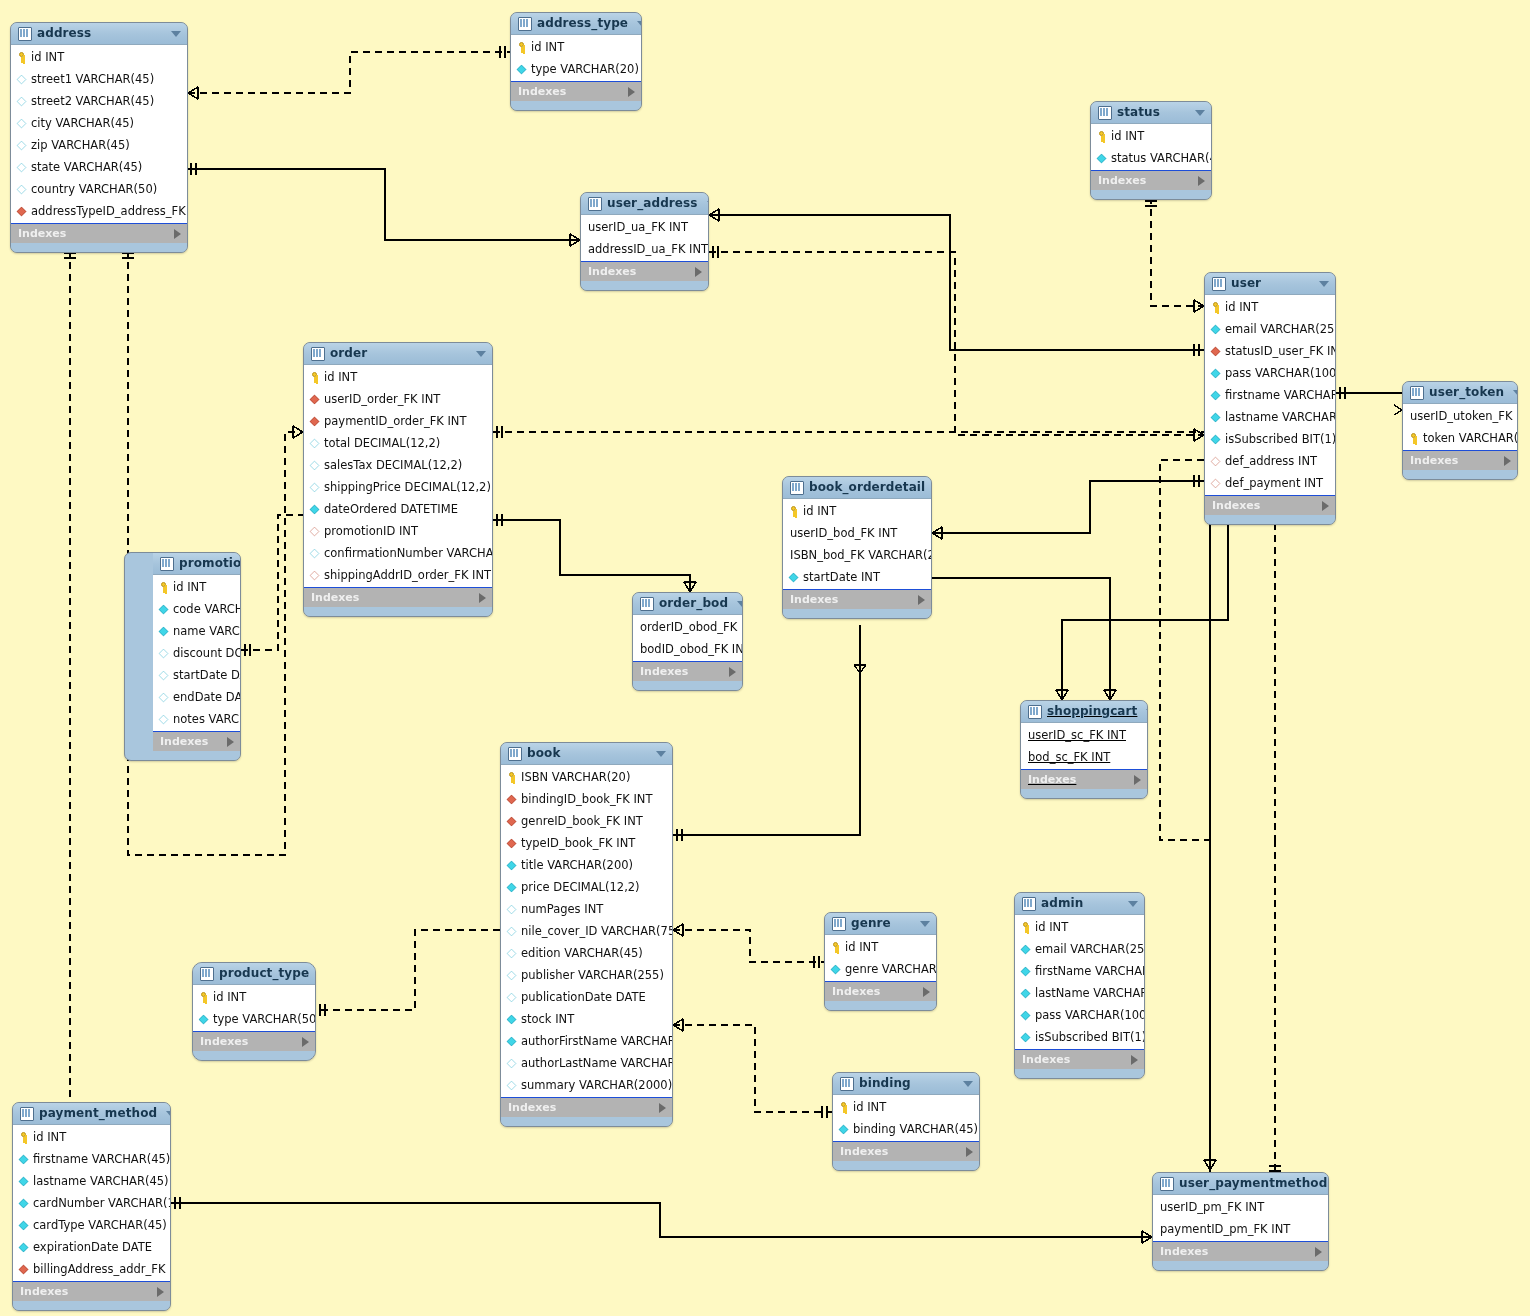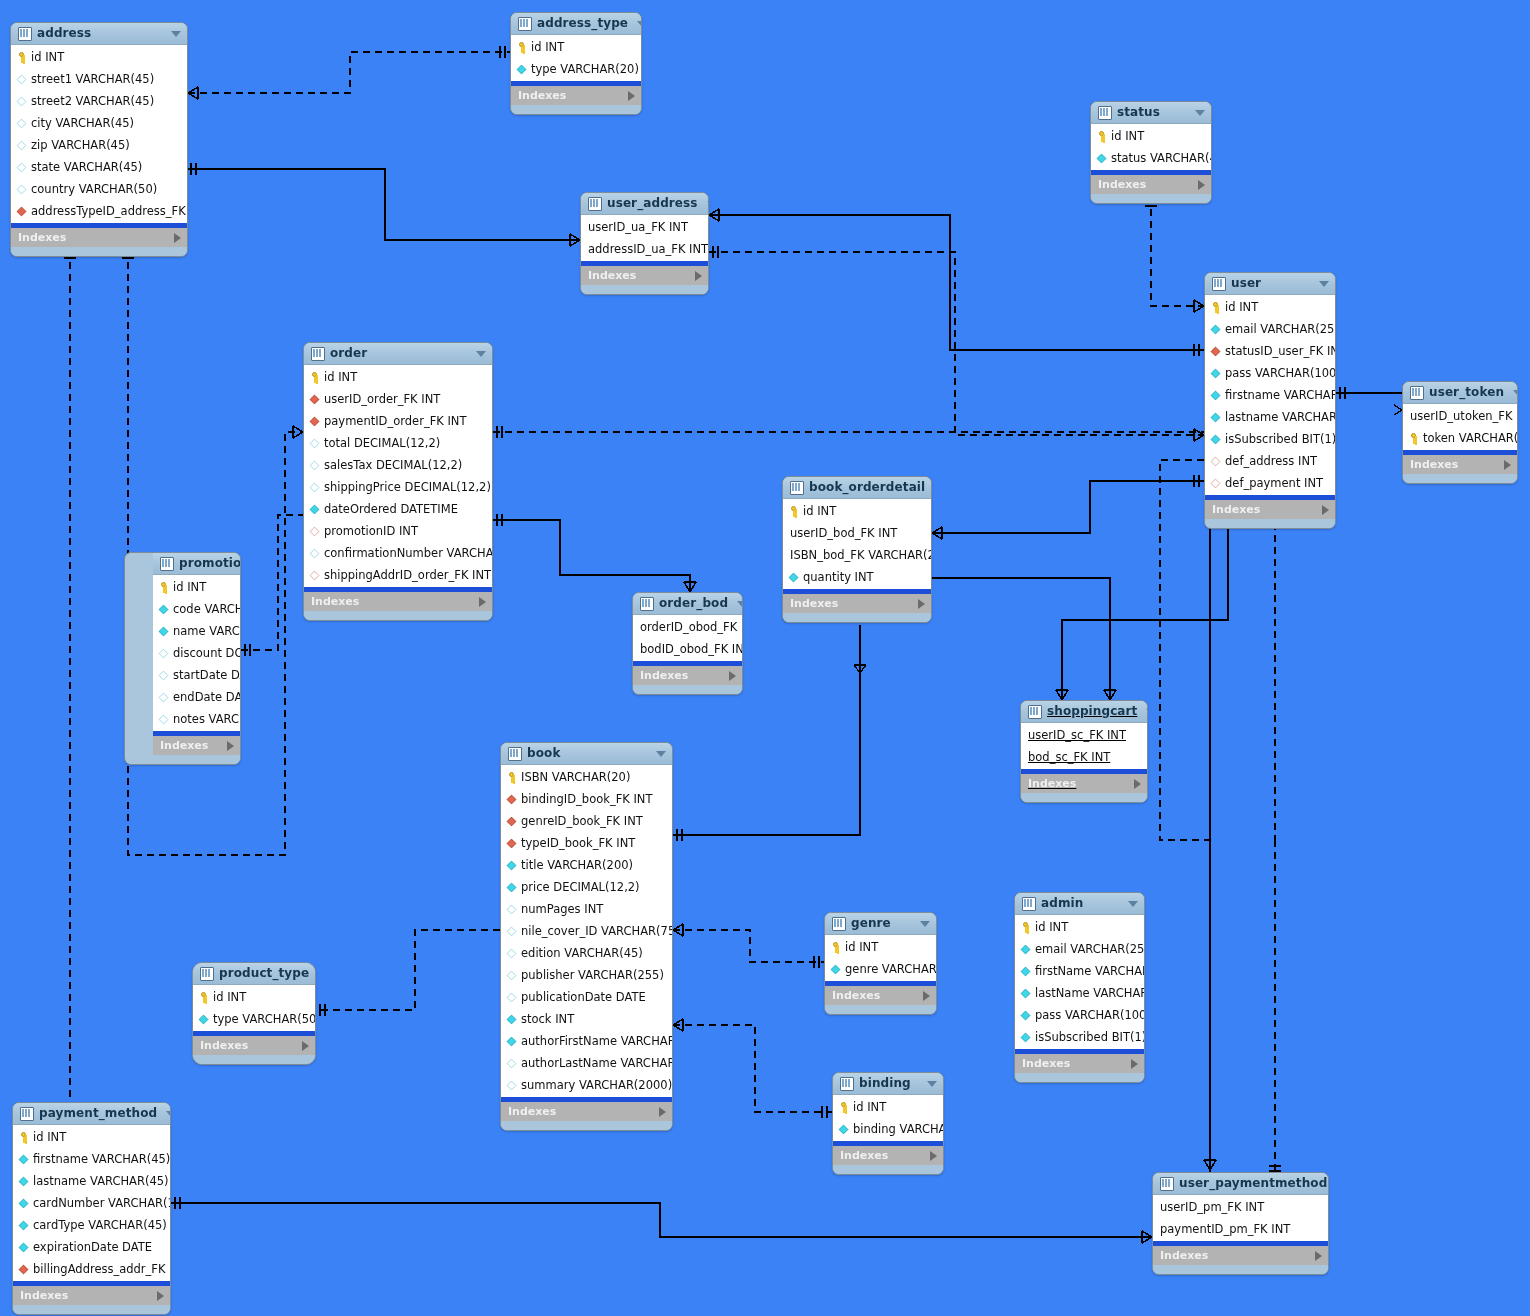--- a/index.html
+++ b/index.html
@@ -6,21 +6,21 @@
   html,body{margin:0;padding:0;background:#ffffff;}
   body{
     font-family:"DejaVu Sans","Liberation Sans",sans-serif;
     -webkit-font-smoothing:antialiased;
   }
   #canvas{
     position:relative;
     width:1530px;
     height:1316px;
     overflow:hidden;
-    background:#3b82f6;
+    background:#fef9c3;
   }
   #wires{
     position:absolute;
     left:0;top:0;
     width:1530px;height:1316px;
     pointer-events:none;
   }
 
   
   .tbl{
@@ -110,21 +110,21 @@
   .g.dia.cyan-o::before{background:#ffffff;border:1.6px solid #6cc8da;}
   .g.dia.red-f::before{background:#e0674f;border:1.6px solid #a8422f;}
   .g.dia.red-o::before{background:#ffffff;border:1.6px solid #d08272;}
 
   .tbl-idx{
     height:19px;
     display:flex;
     align-items:center;
     padding:0 6px 0 7px;
     background:#b3b3b3;
-    border-top:5px solid #1d4ed8;
+    border-top:1px solid #1d4ed8;
   }
   .idx-label{
     flex:1 1 auto;
     font-size:11px;
     font-weight:bold;
     color:#efefef;
     line-height:19px;
   }
   .idx-arrow{
     width:0;height:0;
@@ -476,21 +476,21 @@
             <span class="col-label">id INT</span>
           </div>
           <div class="col noicon">
             <span class="col-label">userID_bod_FK INT</span>
           </div>
           <div class="col noicon">
             <span class="col-label">ISBN_bod_FK VARCHAR(20)</span>
           </div>
           <div class="col">
             <span class="g dia cyan-f"></span>
-            <span class="col-label">quantity INT</span>
+            <span class="col-label">startDate INT</span>
           </div>
         </div>
         <div class="tbl-idx">
           <span class="idx-label">Indexes</span>
           <span class="idx-arrow"></span>
         </div>
         <div class="tbl-foot"></div>
       </div>
       <div class="tbl" style="left: 632px; top: 592px; width: 111px;">
         <div class="tbl-hd">
@@ -722,21 +722,21 @@
             <span class="g dia cyan-f"></span>
             <span class="col-label">type VARCHAR(50)</span>
           </div>
         </div>
         <div class="tbl-idx">
           <span class="idx-label">Indexes</span>
           <span class="idx-arrow"></span>
         </div>
         <div class="tbl-foot"></div>
       </div>
-      <div class="tbl" style="left: 832px; top: 1072px; width: 112px;">
+      <div class="tbl" style="left: 832px; top: 1072px; width: 148px;">
         <div class="tbl-hd">
           <span class="tbl-ico"></span>
           <span class="tbl-name">binding</span>
           <span class="tbl-caret"></span>
         </div>
         <div class="tbl-body">
           <div class="col">
             <span class="g key"></span>
             <span class="col-label">id INT</span>
           </div>

